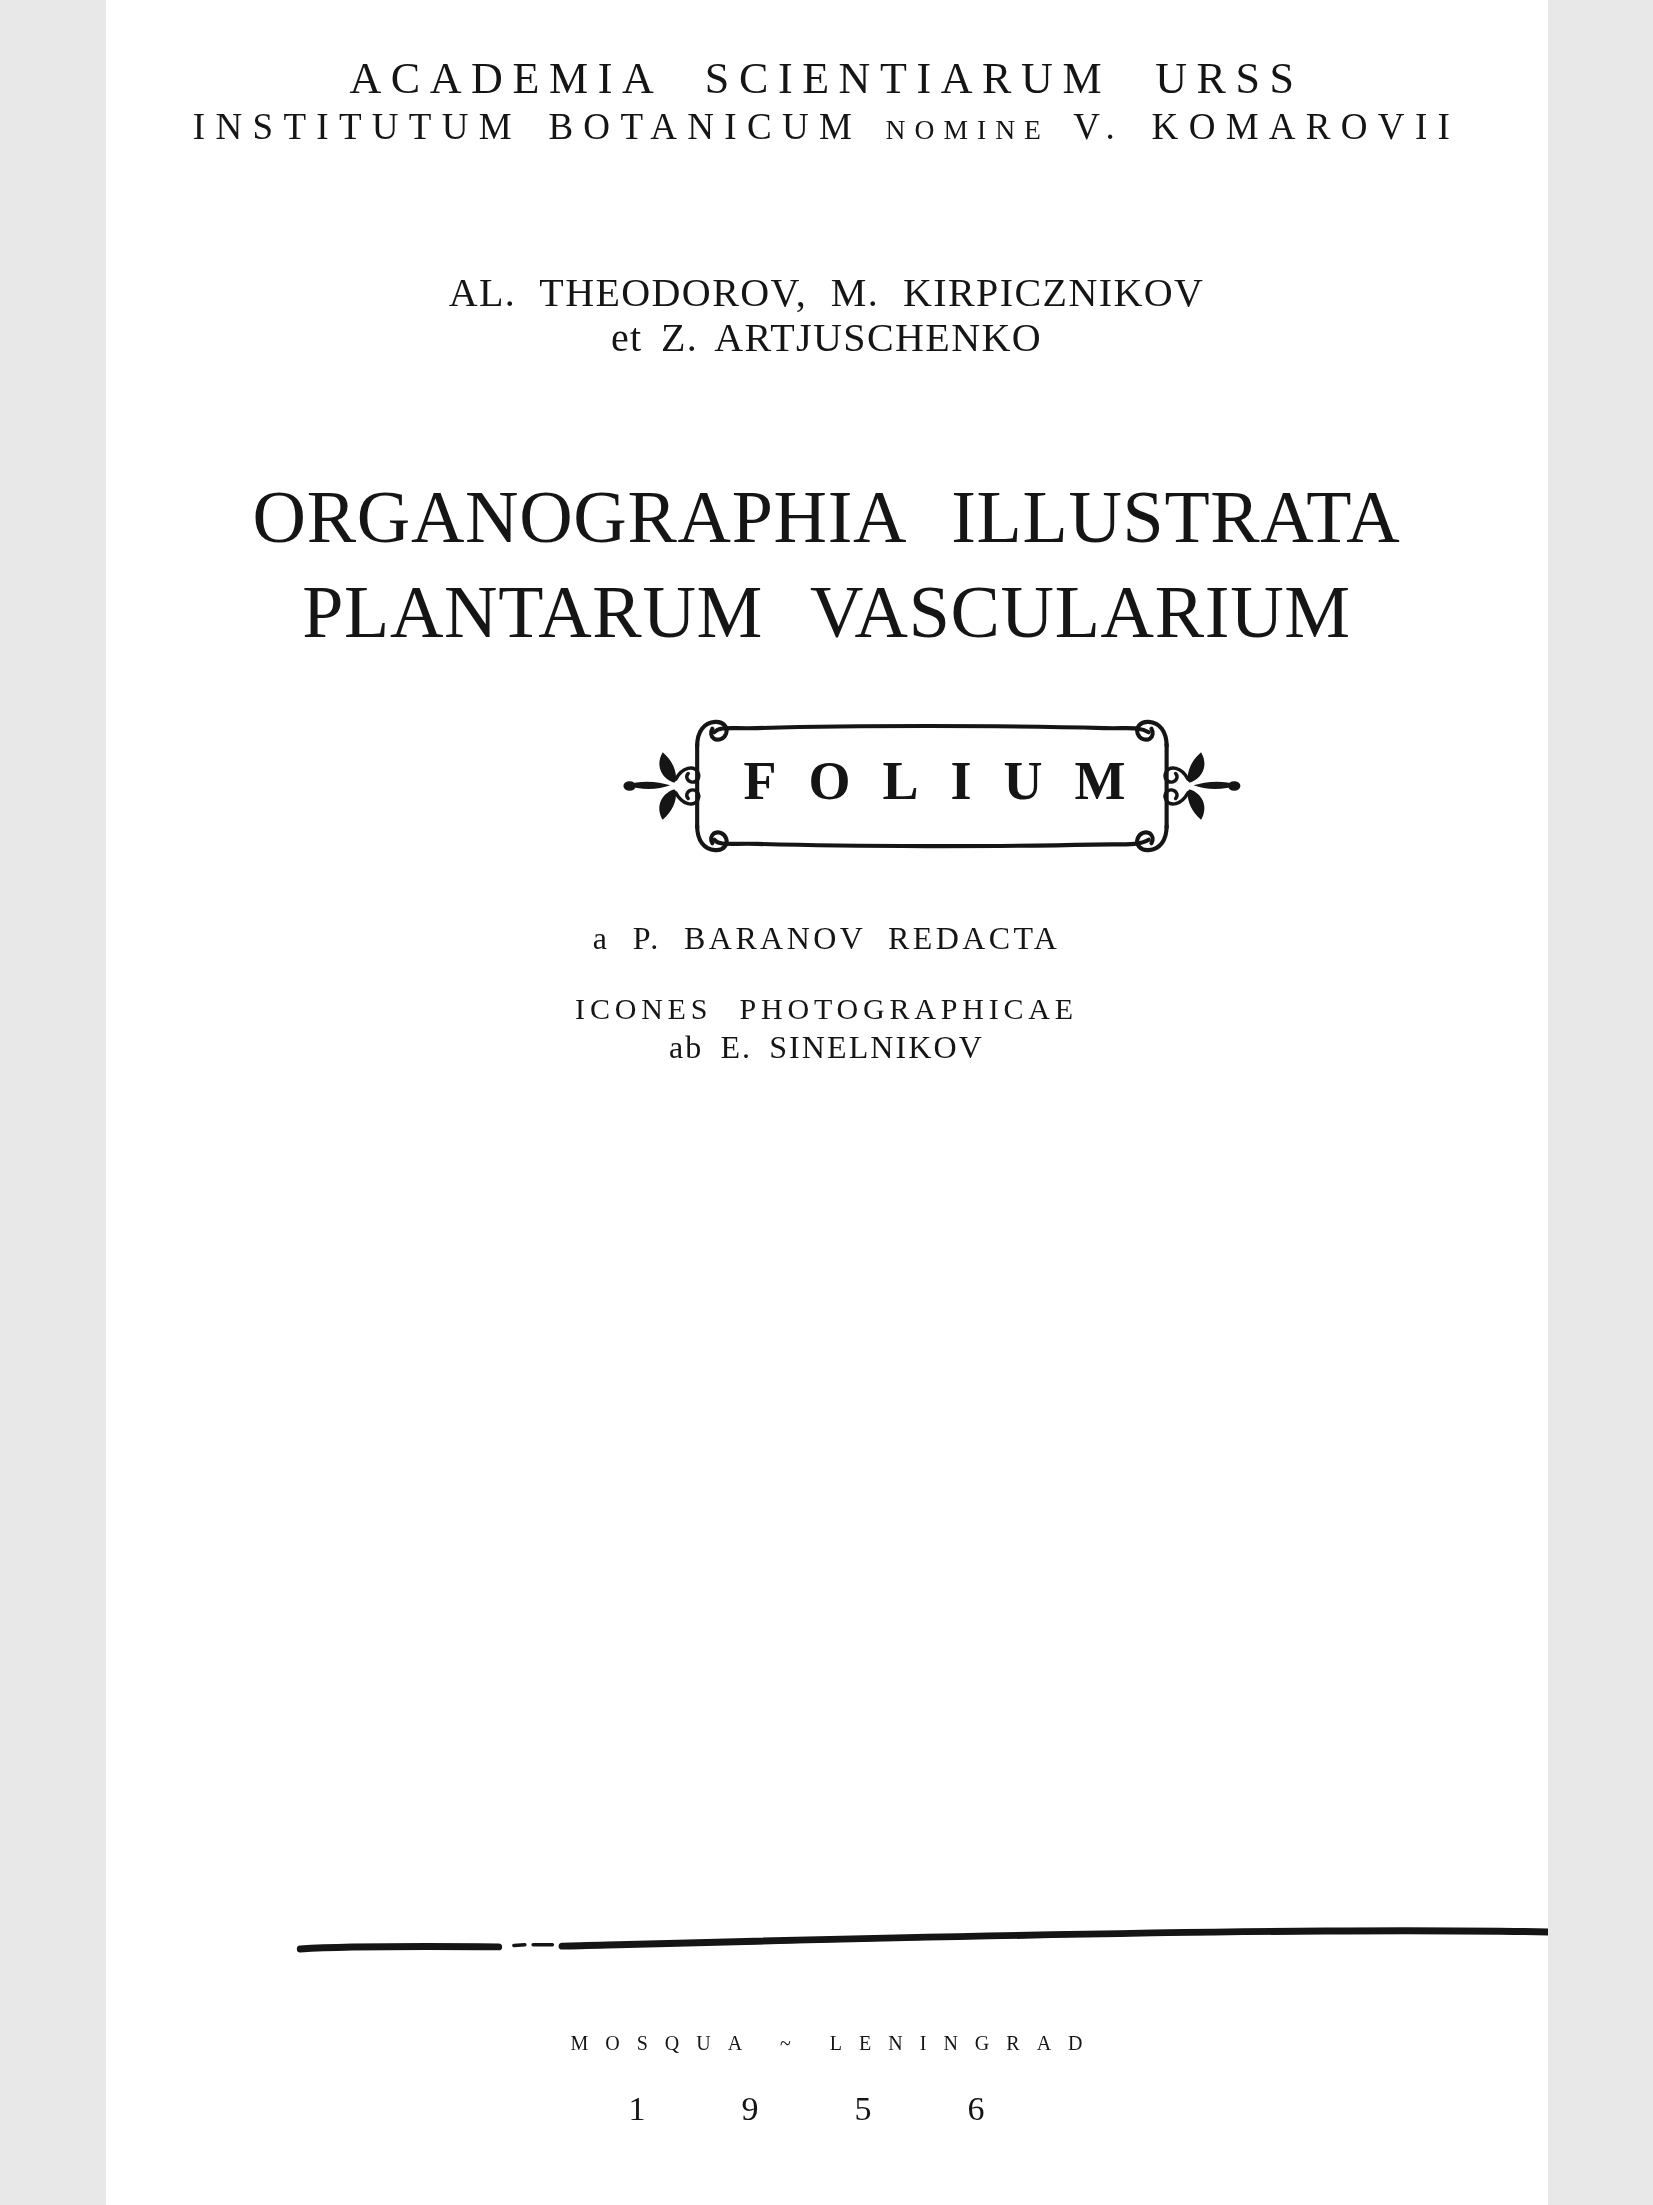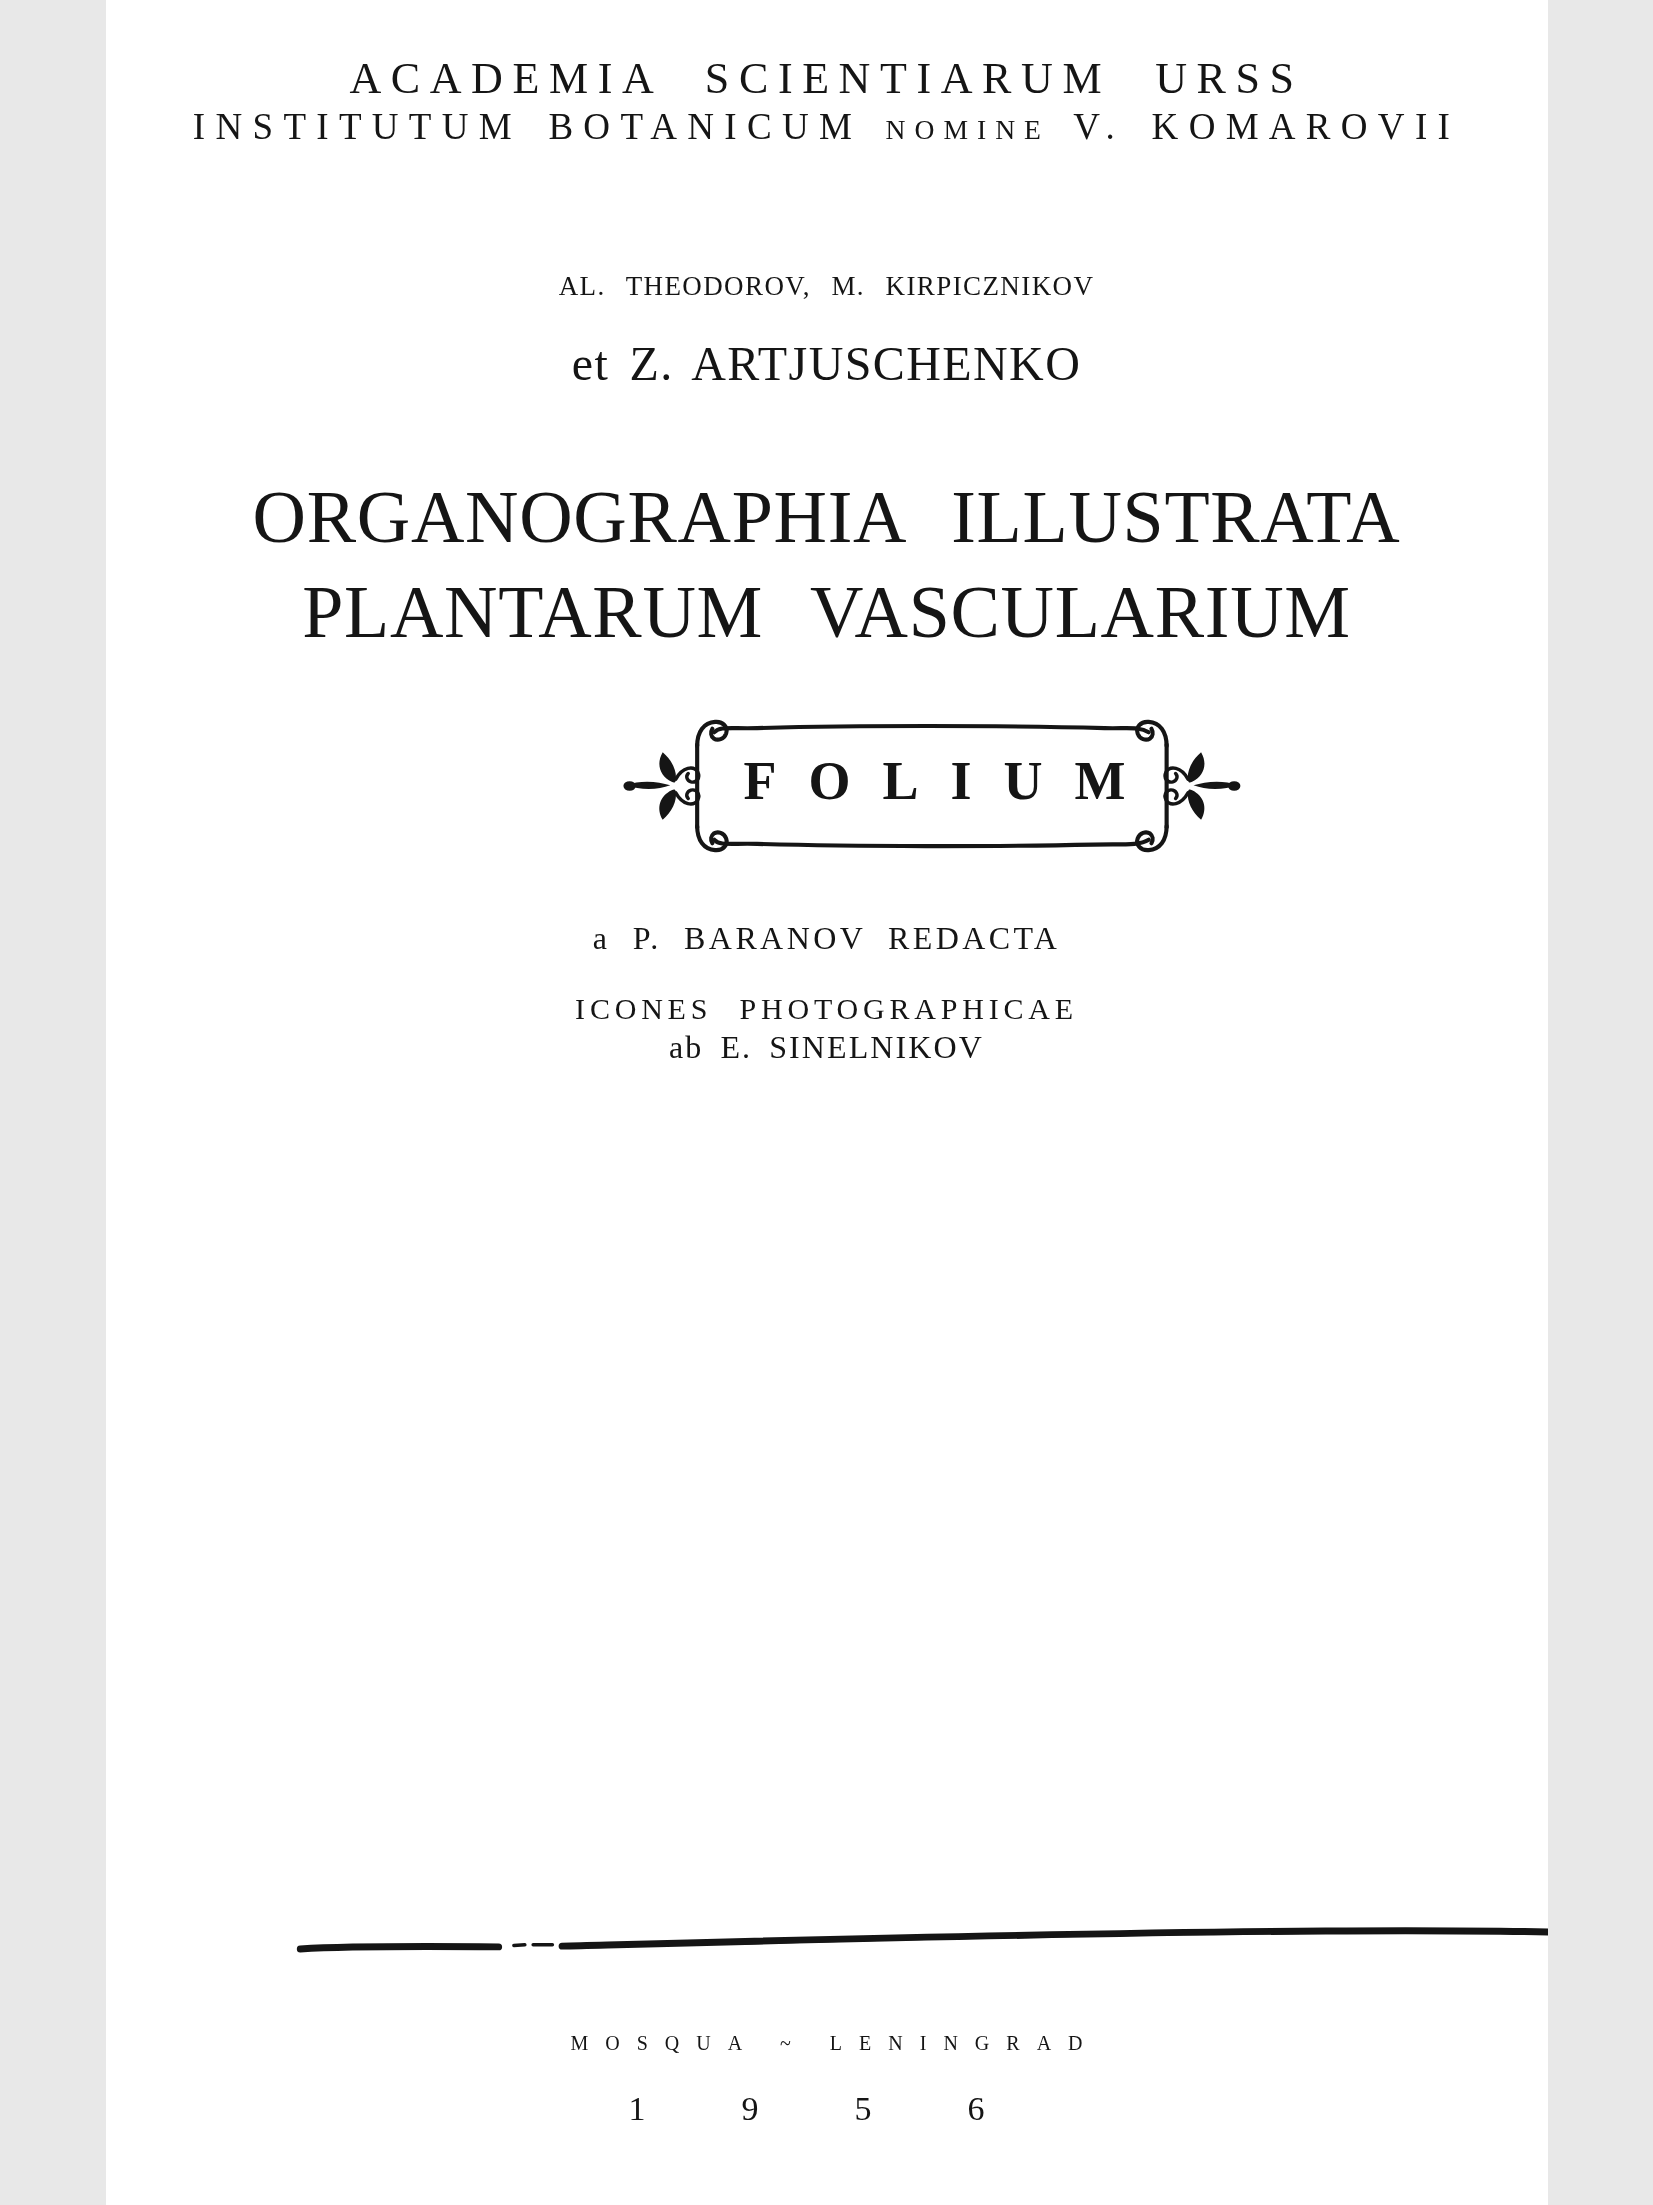--- a/index.html
+++ b/index.html
@@ -19,22 +19,22 @@
     width: 100%;
     text-align: center;
     white-space: nowrap;
     line-height: 1;
   }
   
   .pub1 { top: 57px;  font-size: 44px; letter-spacing: 9.6px; word-spacing: 23.4px; }
   .pub2 { top: 108px; font-size: 37px; letter-spacing: 10.3px; word-spacing: 6.9px; text-align: center; }
   .pub2 .small { font-size: 27.6px; letter-spacing: 9px; margin: 0 23.4px; }
   
-  .auth1 { top: 273px; font-size: 27px; letter-spacing: 1.4px; word-spacing: 12.4px; }
-  .auth2 { top: 340px; font-size: 48px; letter-spacing: 1.4px; word-spacing: 6.9px; }
+  .auth1 { top: 273px; font-size: 40px; letter-spacing: 1.4px; word-spacing: 12.4px; }
+  .auth2 { top: 318px; font-size: 40px; letter-spacing: 1.4px; word-spacing: 6.9px; }
   
   .title1 { top: 480px; font-size: 74px; letter-spacing: 0.7px; word-spacing: 29px; }
   .title2 { top: 575px; font-size: 74px; letter-spacing: 0.7px; word-spacing: 29px; }
   
   .banner {
     position: absolute;
     left: 505px;
     top: 710px;
     width: 648px;
     height: 152px;

